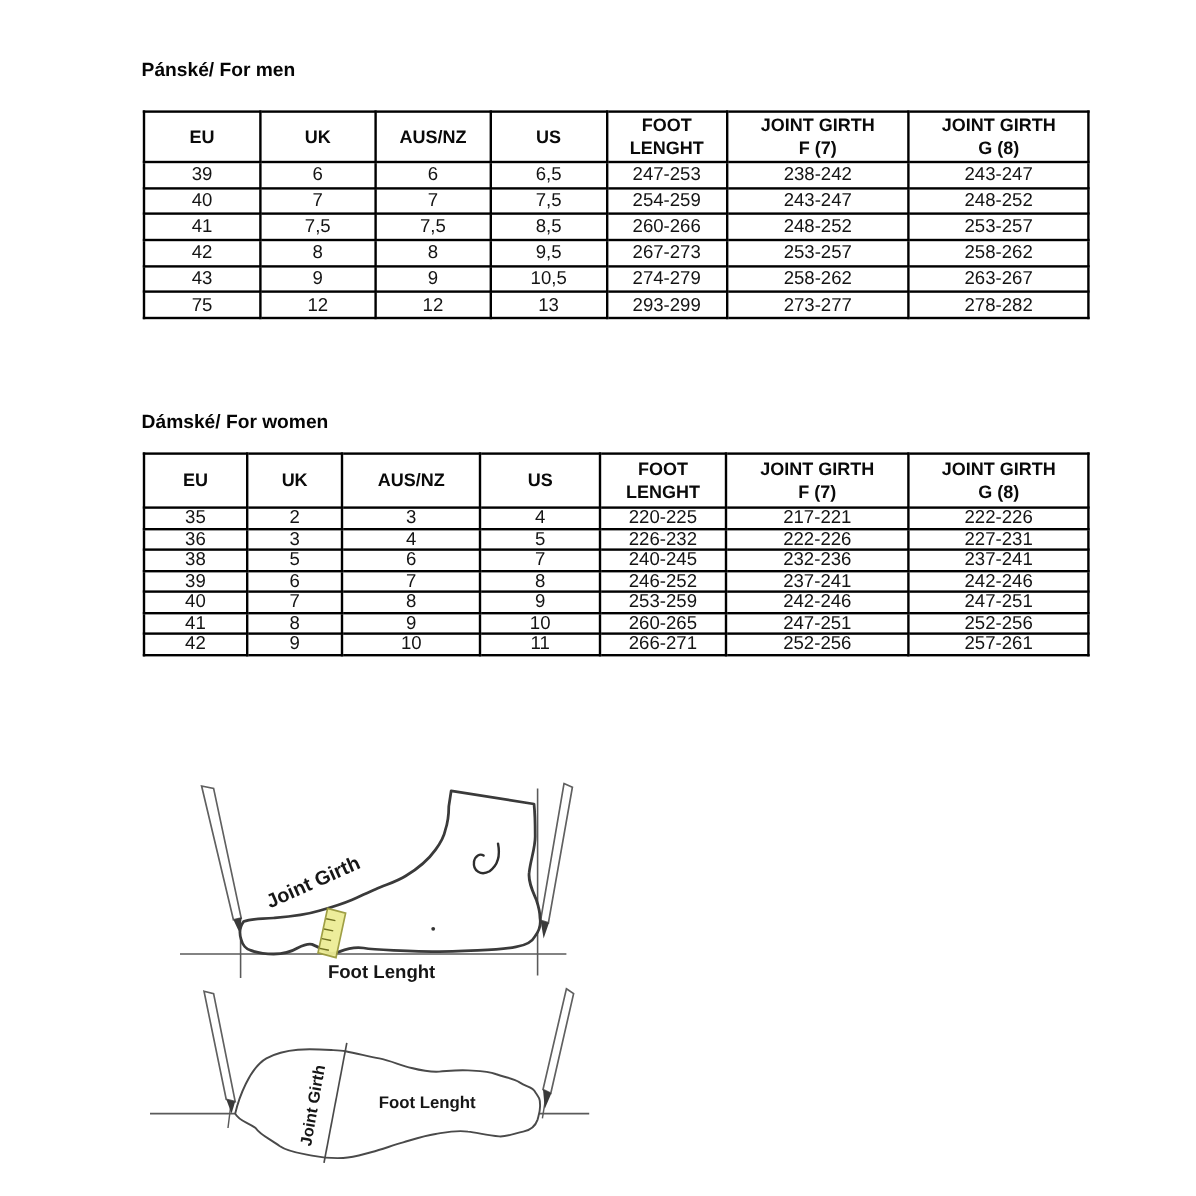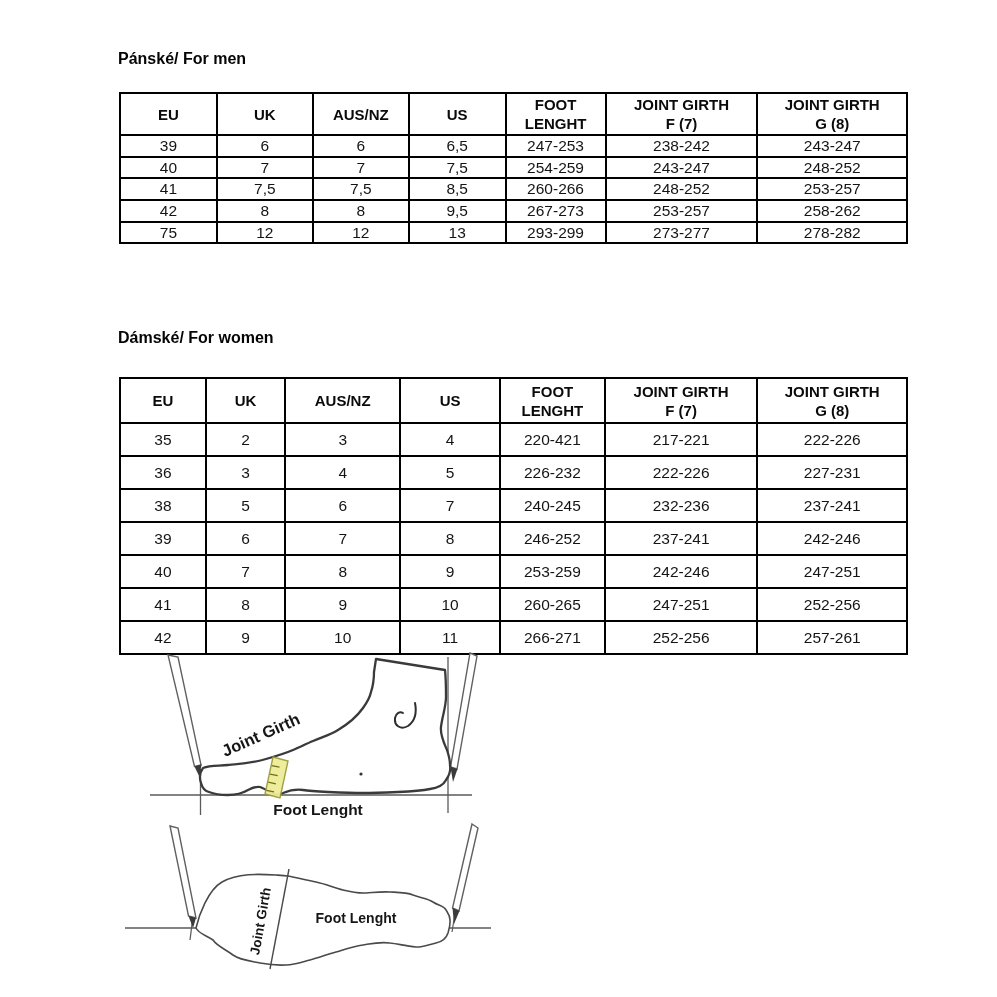--- a/index.html
+++ b/index.html
@@ -5,39 +5,39 @@
   html,body{margin:0;padding:0;background:#fff;}
   .page{
     position:relative;width:997px;height:997px;background:#ffffff;
     font-family:"Liberation Sans",sans-serif;overflow:hidden;color:#000;margin-left:43px;
   }
   .section-title{
     position:absolute;left:75px;font-size:16px;font-weight:bold;color:#050505;
     white-space:nowrap;
   }
   #men-title{top:50px;}
-  #women-title{top:329px;}
+  #women-title{top:344px;}
   table.size-table{
     position:absolute;left:76px;width:789px;border-collapse:collapse;
     table-layout:fixed;background:#fff;padding-left:35px;
   }
   #men-table{top:92px;}
   #women-table{top:377px;}
   table.size-table th{
     border:2px solid #000;font-size:15px;font-weight:bold;line-height:19px;
     text-align:center;vertical-align:middle;padding:0;color:#0a0a0a;
   }
   table.size-table td{
     border:2px solid #000;font-size:15.5px;line-height:1;font-weight:normal;
     text-align:center;vertical-align:middle;padding:0;color:#141414;
   }
   #men-table thead tr{height:42px;}
   #men-table tbody tr{height:21.7px;}
   #women-table thead tr{height:45px;}
-  #women-table tbody tr{height:33px;}
+  #women-table tbody tr{height:17px;}
   .diag{position:absolute;}
   #diag-side{left:85px;top:645px;}
   #diag-top{left:75px;top:820px;}
   .diag text{font-family:"Liberation Sans",sans-serif;font-weight:bold;fill:#161616;}
 </style>
 </head>
 <body>
 
 <div class="page">
 
@@ -95,20 +95,29 @@
         <tr>
           <td>42</td>
           <td>8</td>
           <td>8</td>
           <td>9,5</td>
           <td>267-273</td>
           <td>253-257</td>
           <td>258-262</td>
         </tr>
         <tr>
+          <td>43</td>
+          <td>9</td>
+          <td>9</td>
+          <td>10,5</td>
+          <td>274-279</td>
+          <td>258-262</td>
+          <td>263-267</td>
+        </tr>
+        <tr>
           <td>75</td>
           <td>12</td>
           <td>12</td>
           <td>13</td>
           <td>293-299</td>
           <td>273-277</td>
           <td>278-282</td>
         </tr>
       </tbody>
     </table>
@@ -135,21 +144,21 @@
           <th>JOINT GIRTH<br>F (7)</th>
           <th>JOINT GIRTH<br>G (8)</th>
         </tr>
       </thead>
       <tbody>
         <tr>
           <td>35</td>
           <td>2</td>
           <td>3</td>
           <td>4</td>
-          <td>220-421</td>
+          <td>220-225</td>
           <td>217-221</td>
           <td>222-226</td>
         </tr>
         <tr>
           <td>36</td>
           <td>3</td>
           <td>4</td>
           <td>5</td>
           <td>226-232</td>
           <td>222-226</td>

